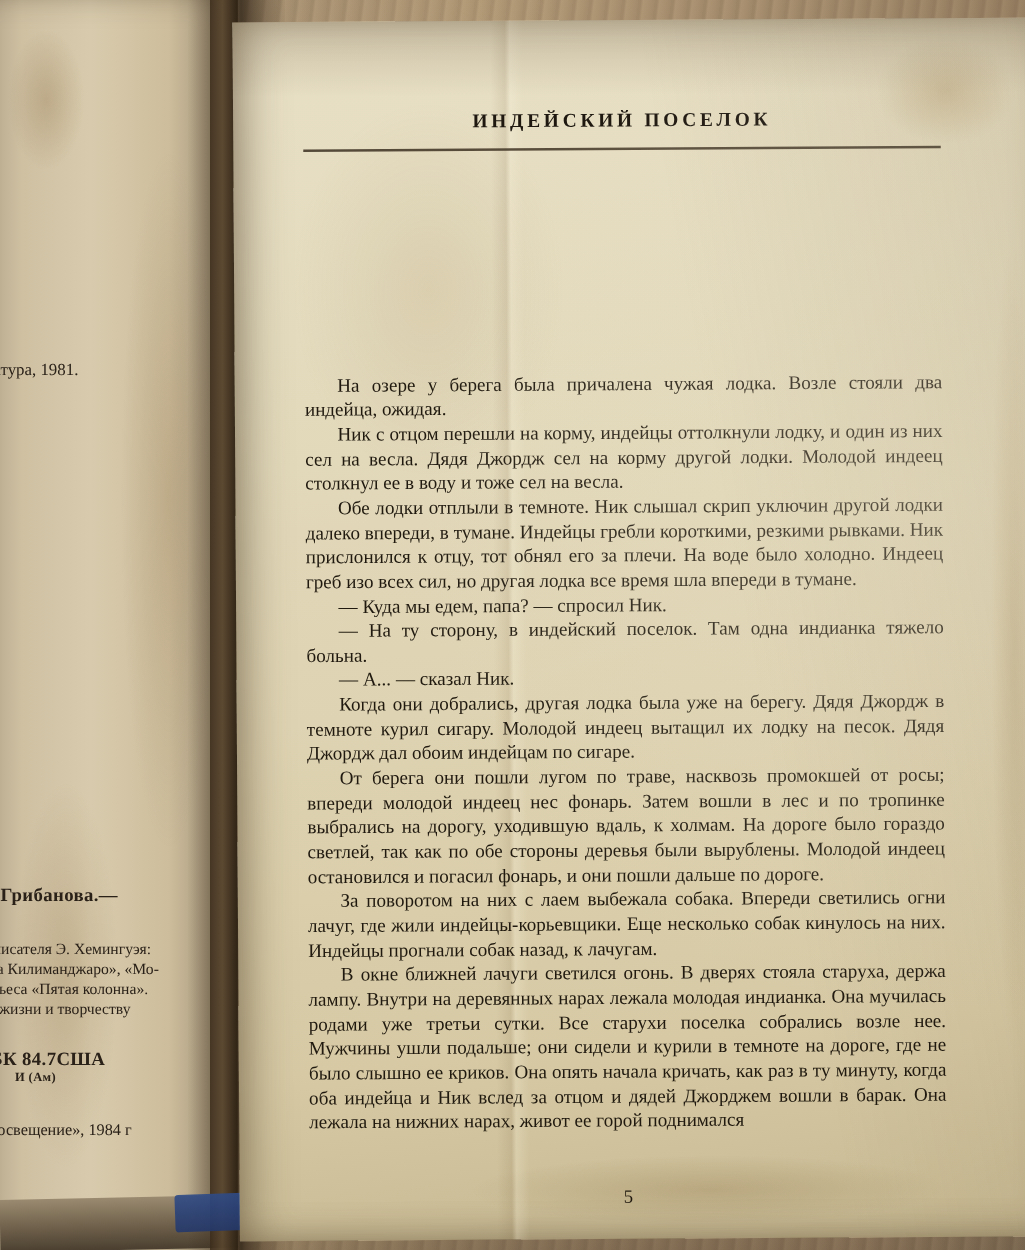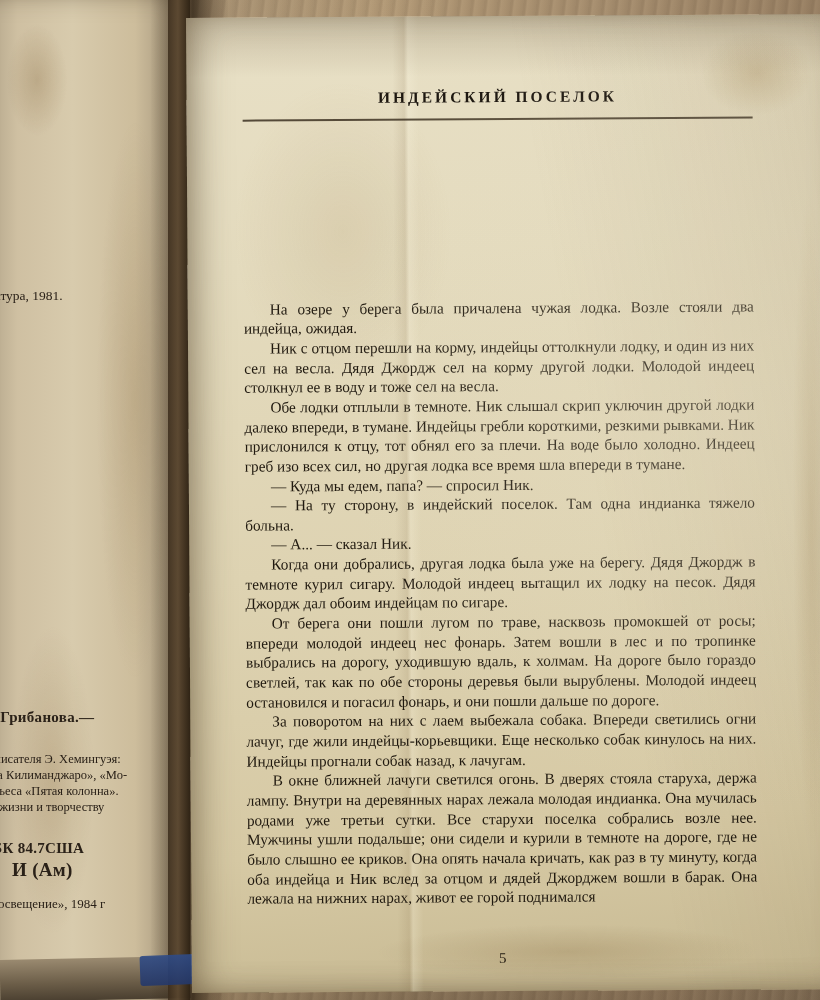--- a/index.html
+++ b/index.html
@@ -234,21 +234,21 @@
     <div class="foxing"></div>
     <div class="page-left-text">
       <div class="pl-line" style="top:286px;left:-12px;">ература, 1981.</div>
 
       <div class="pl-line pl-bold" style="top:707px;left:-12px;font-size:15px;">Б.  Грибанова.—</div>
       <div class="pl-line" style="top:750px;left:-14px;font-size:12.5px;">го писателя Э. Хемингуэя:</div>
       <div class="pl-line" style="top:766px;left:-14px;font-size:12.5px;">негa Килиманджаро», «Мо-</div>
       <div class="pl-line" style="top:782px;left:-14px;font-size:12.5px;">», пьеса «Пятая колонна».</div>
       <div class="pl-line" style="top:798px;left:-14px;font-size:12.5px;">ым жизни и творчеству</div>
       <div class="pl-line pl-bold" style="top:838px;left:-12px;font-size:15px;">ББК 84.7США</div>
-      <div class="pl-line pl-bold" style="top:856px;left:18px;font-size:19px;">И (Ам)</div>
+      <div class="pl-line pl-bold" style="top:856px;left:18px;font-size:10px;">И (Ам)</div>
       <div class="pl-line" style="top:895px;left:-12px;font-size:13px;">Просвещение», 1984 г</div>
     </div>
   </div>
 
   <div class="block-edge"></div>
   <div class="gutter"></div>
   <div class="spine-edge"></div>
   <div class="spine-tape"></div>
 
   <div class="page-right">

